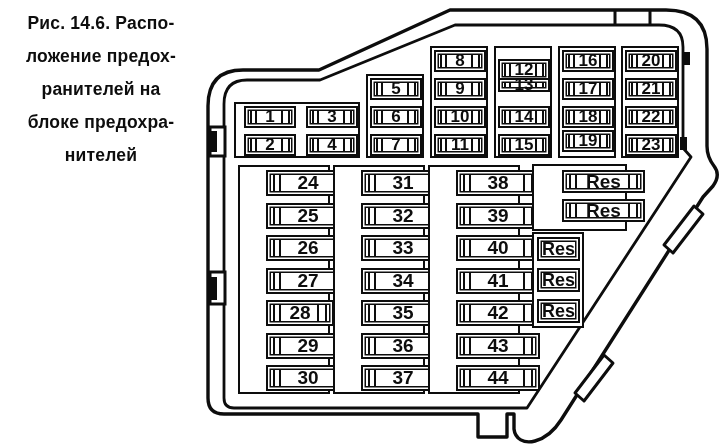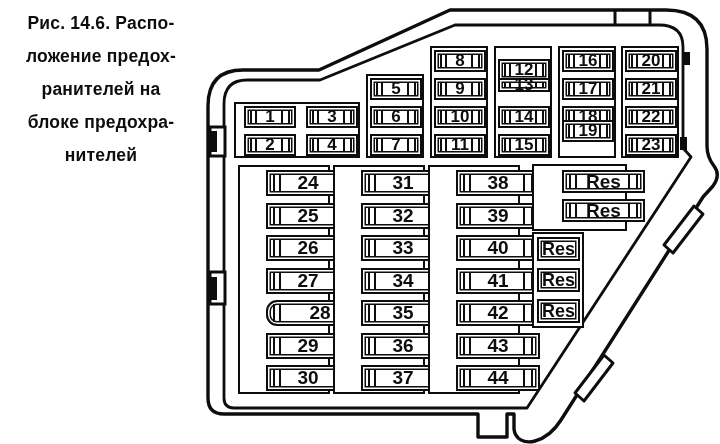--- a/index.html
+++ b/index.html
@@ -113,31 +113,31 @@
       <div class="fuse ftop" style="left: 434px; top: 78px; width: 52px; height: 22px;">9</div>
       <div class="fuse ftop" style="left: 434px; top: 106px; width: 52px; height: 22px;">10</div>
       <div class="fuse ftop" style="left: 434px; top: 134px; width: 52px; height: 22px;">11</div>
       <div class="fuse ftop" style="left: 498px; top: 50px; width: 52px; height: 22px; margin-top: 9px;">12</div>
       <div class="fuse ftop" style="left: 498px; top: 78px; width: 52px; height: 14px;">13</div>
       <div class="fuse ftop" style="left: 498px; top: 106px; width: 52px; height: 22px;">14</div>
       <div class="fuse ftop" style="left: 498px; top: 134px; width: 52px; height: 22px; text-align: right;">15</div>
       <div class="fuse ftop" style="left: 562px; top: 50px; width: 52px; height: 22px;">16</div>
       <div class="fuse ftop" style="left: 562px; top: 78px; width: 52px; height: 22px;">17</div>
       <div class="fuse ftop" style="left: 562px; top: 106px; width: 52px; height: 22px;">18</div>
-      <div class="fuse ftop" style="left: 562px; top: 120px; width: 52px; height: 22px;">19</div>
+      <div class="fuse ftop" style="left: 562px; top: 130px; width: 52px; height: 22px;">19</div>
       <div class="fuse ftop" style="left: 625px; top: 50px; width: 52px; height: 22px;">20</div>
       <div class="fuse ftop" style="left: 625px; top: 78px; width: 52px; height: 22px;">21</div>
       <div class="fuse ftop" style="left: 625px; top: 106px; width: 52px; height: 22px;">22</div>
       <div class="fuse ftop" style="left: 625px; top: 134px; width: 52px; height: 22px; text-align: right;">23</div>
       <div class="group" style="left: 238px; top: 165px; width: 92px; height: 229px;"></div>
       <div class="fuse fbot" style="left: 242px; top: 170px; width: 84px; height: 26px;">24</div>
       <div class="fuse fbot" style="left: 242px; top: 203px; width: 84px; height: 26px;">25</div>
       <div class="fuse fbot" style="left: 242px; top: 235px; width: 84px; height: 26px;">26</div>
       <div class="fuse fbot" style="left: 242px; top: 268px; width: 84px; height: 26px;">27</div>
-      <div class="fuse fbot" style="left: 242px; top: 300px; width: 108px; height: 26px; border-radius: 11px;">28</div>
+      <div class="fuse fbot" style="left: 242px; top: 300px; width: 68px; height: 26px;">28</div>
       <div class="fuse fbot" style="left: 242px; top: 333px; width: 84px; height: 26px;">29</div>
       <div class="fuse fbot" style="left: 242px; top: 365px; width: 84px; height: 26px;">30</div>
       <div class="group" style="left: 333px; top: 165px; width: 92px; height: 229px;"></div>
       <div class="fuse fbot" style="left: 337px; top: 170px; width: 84px; height: 26px;">31</div>
       <div class="fuse fbot" style="left: 337px; top: 203px; width: 84px; height: 26px;">32</div>
       <div class="fuse fbot" style="left: 337px; top: 235px; width: 84px; height: 26px;">33</div>
       <div class="fuse fbot" style="left: 337px; top: 268px; width: 84px; height: 26px;">34</div>
       <div class="fuse fbot" style="left: 337px; top: 300px; width: 84px; height: 26px;">35</div>
       <div class="fuse fbot" style="left: 337px; top: 333px; width: 84px; height: 26px;">36</div>
       <div class="fuse fbot" style="left: 337px; top: 365px; width: 84px; height: 26px;">37</div>

